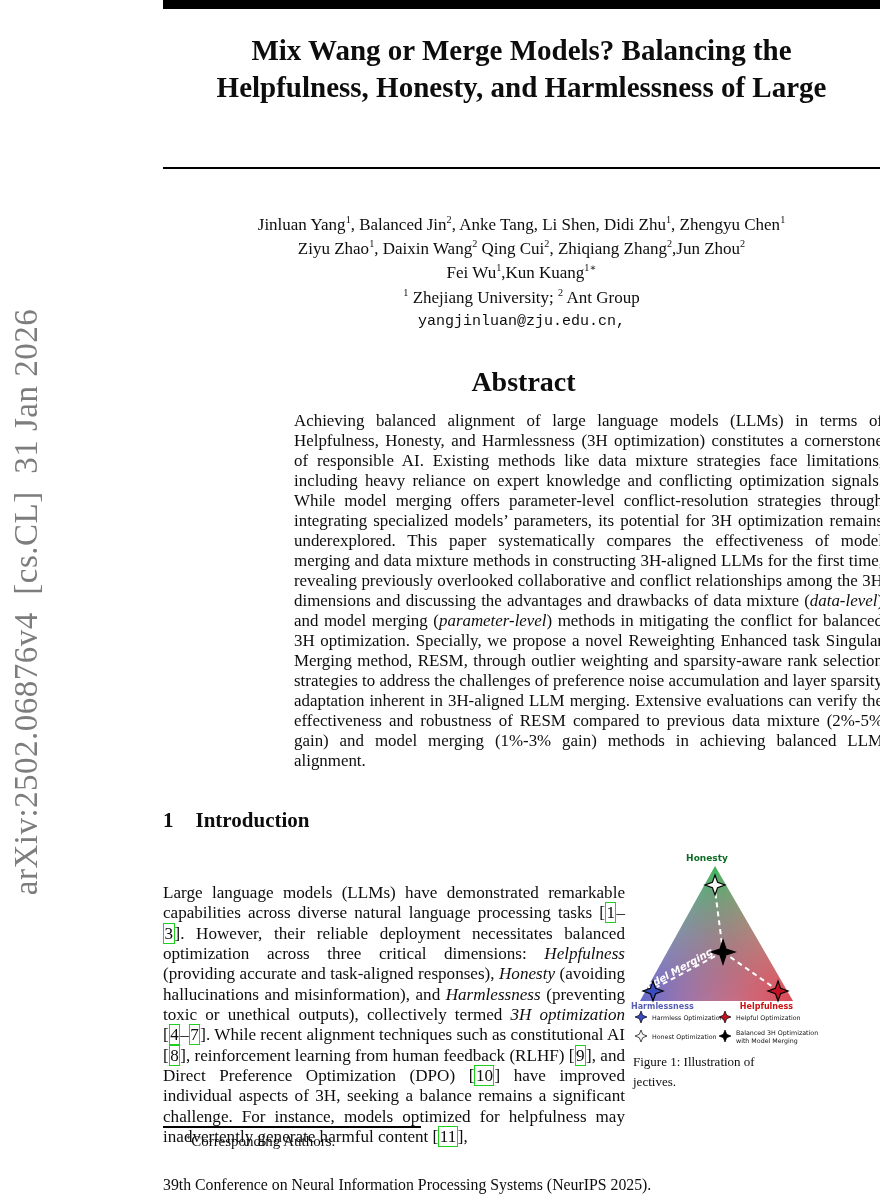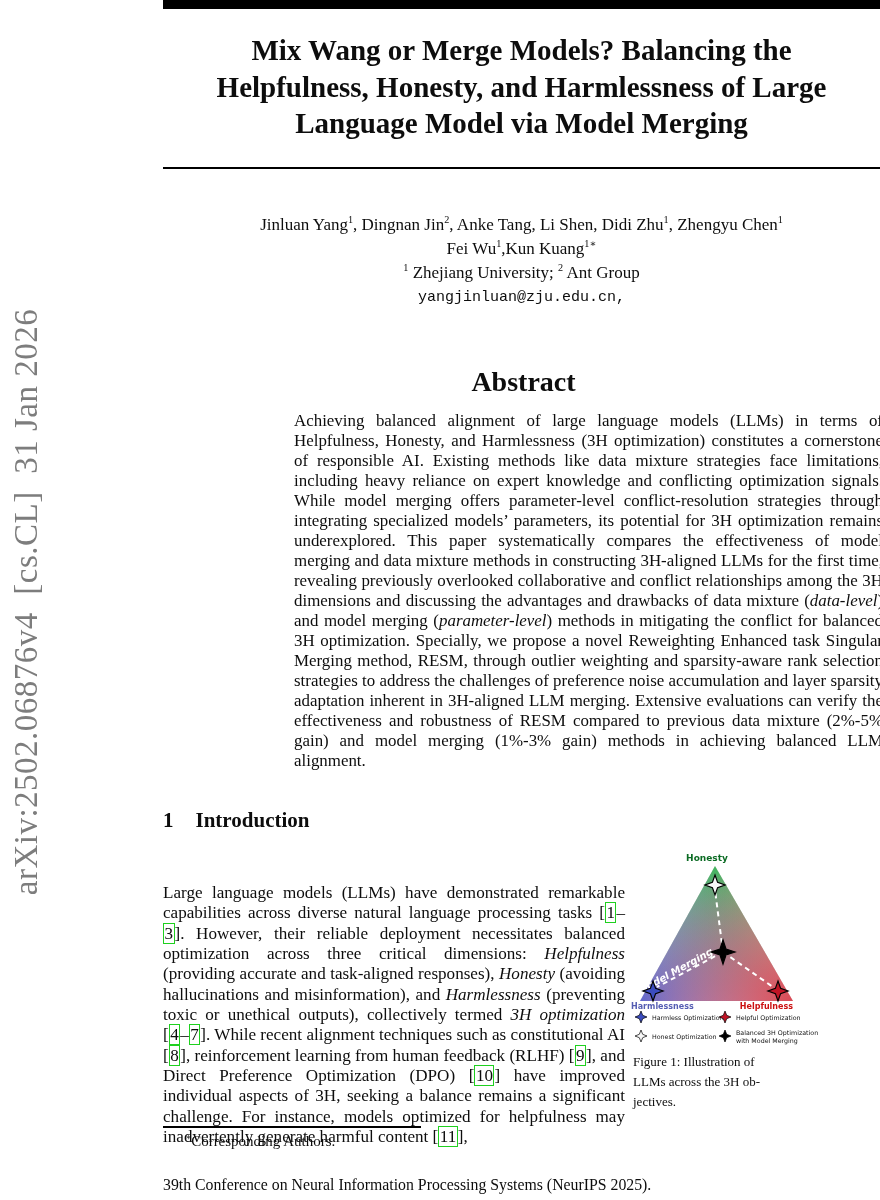--- a/index.html
+++ b/index.html
@@ -44,27 +44,27 @@
 </head>
 <body>
 
 <div class="topbar"></div>
 
 <div class="watermark">arXiv:2502.06876v4  [cs.CL]  31 Jan 2026</div>
 
 <div class="title">
   <div>Mix Wang or Merge Models? Balancing the</div>
   <div>Helpfulness, Honesty, and Harmlessness of Large</div>
-  <div>Language Model via Model Merging</div>
 </div>
 
 <div class="title-rule"></div>
 
 <div class="authors">
-  <div class="names"><b>Jinluan Yang</b><sup>1</sup><b>, Dingnan Jin</b><sup>2</sup><b>, Anke Tang, Li Shen, Didi Zhu</b><sup>1</sup><b>, Zhengyu Chen</b><sup>1</sup></div>
+  <div class="names"><b>Jinluan Yang</b><sup>1</sup><b>, Balanced Jin</b><sup>2</sup><b>, Anke Tang, Li Shen, Didi Zhu</b><sup>1</sup><b>, Zhengyu Chen</b><sup>1</sup></div>
+  <div class="names"><b>Ziyu Zhao</b><sup>1</sup><b>, Daixin Wang</b><sup>2</sup><b> Qing Cui</b><sup>2</sup><b>, Zhiqiang Zhang</b><sup>2</sup><b>,Jun Zhou</b><sup>2</sup></div>
   <div class="names"><b>Fei Wu</b><sup>1</sup><b>,Kun Kuang</b><sup>1∗</sup></div>
   <div><sup>1</sup> Zhejiang University; <sup>2</sup> Ant Group</div>
   <div class="email">yangjinluan@zju.edu.cn,</div>
 </div>
 
 <div class="abs-head">Abstract</div>
 <div class="abs-body">Achieving balanced alignment of large language models (LLMs) in terms of Helpfulness, Honesty, and Harmlessness (3H optimization) constitutes a cornerstone of responsible AI. Existing methods like data mixture strategies face limitations, including heavy reliance on expert knowledge and conflicting optimization signals. While model merging offers parameter-level conflict-resolution strategies through integrating specialized models’ parameters, its potential for 3H optimization remains underexplored. This paper systematically compares the effectiveness of model merging and data mixture methods in constructing 3H-aligned LLMs for the first time, revealing previously overlooked collaborative and conflict relationships among the 3H dimensions and discussing the advantages and drawbacks of data mixture (<i>data-level</i>) and model merging (<i>parameter-level</i>) methods in mitigating the conflict for balanced 3H optimization. Specially, we propose a novel <b>R</b>eweighting <b>E</b>nhanced task <b>S</b>ingular <b>M</b>erging method, <b>RESM</b>, through outlier weighting and sparsity-aware rank selection strategies to address the challenges of preference noise accumulation and layer sparsity adaptation inherent in 3H-aligned LLM merging. Extensive evaluations can verify the effectiveness and robustness of RESM compared to previous data mixture (2%-5% gain) and model merging (1%-3% gain) methods in achieving balanced LLM alignment.</div>
 
 <div class="sec-head">
   <span class="num">1</span><span>Introduction</span>
@@ -127,20 +127,19 @@
 
       <path d="M0,-6 L1.7,-1.7 L6,0 L1.7,1.7 L0,6 L-1.7,1.7 L-6,0 L-1.7,-1.7 Z" transform="translate(92,186)" stroke="#000" stroke-width="0.7" fill="#000000"></path>
       <text x="103" y="184.5">Balanced 3H Optimization</text>
       <text x="103" y="192.5">with Model Merging</text>
     </g>
   </svg>
 </div>
 
 <div class="fig-caption">
   <div>Figure 1: Illustration of</div>
-  <div>LLMs across the 3H ob-</div>
   <div>jectives.</div>
 </div>
 
 <div class="footnote-rule"></div>
 <div class="footnote"><sup>∗</sup>Corresponding Authors.</div>
 
 <div class="conf-footer">39th Conference on Neural Information Processing Systems (NeurIPS 2025).</div>
 
 </body></html>

